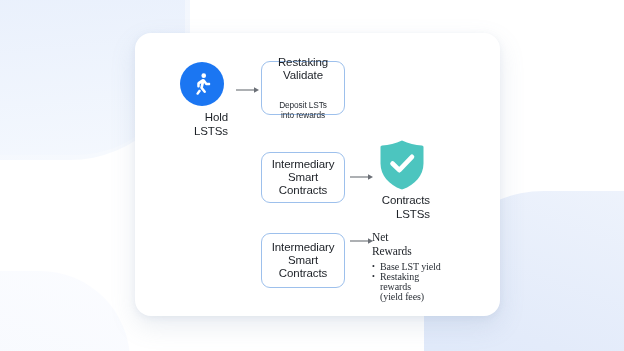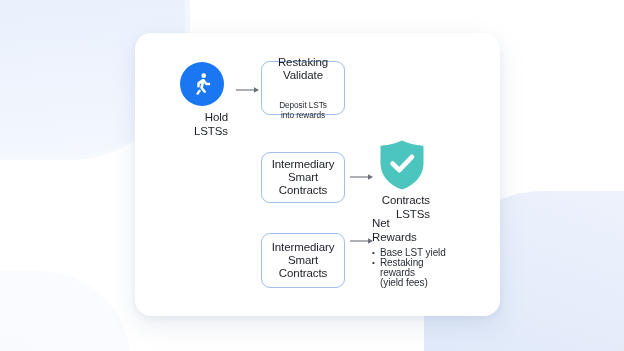--- a/index.html
+++ b/index.html
@@ -138,22 +138,23 @@
   
   .arrow {
     position: absolute;
   }
   .arrow svg { display: block; overflow: visible; }
 
   
   #net-rewards-block {
     position: absolute;
     left: 372px;
-    top: 217px;
+    top: 231px;
     width: 92px;
+    font-family: Liberation Serif, serif;
   }
   #net-rewards-title {
     font-size: 11.5px;
     line-height: 13.5px;
     color: #1c2026;
     letter-spacing: -0.1px;
   }
   #net-rewards-list {
     margin: 4px 0 0 0;
     padding: 0;

